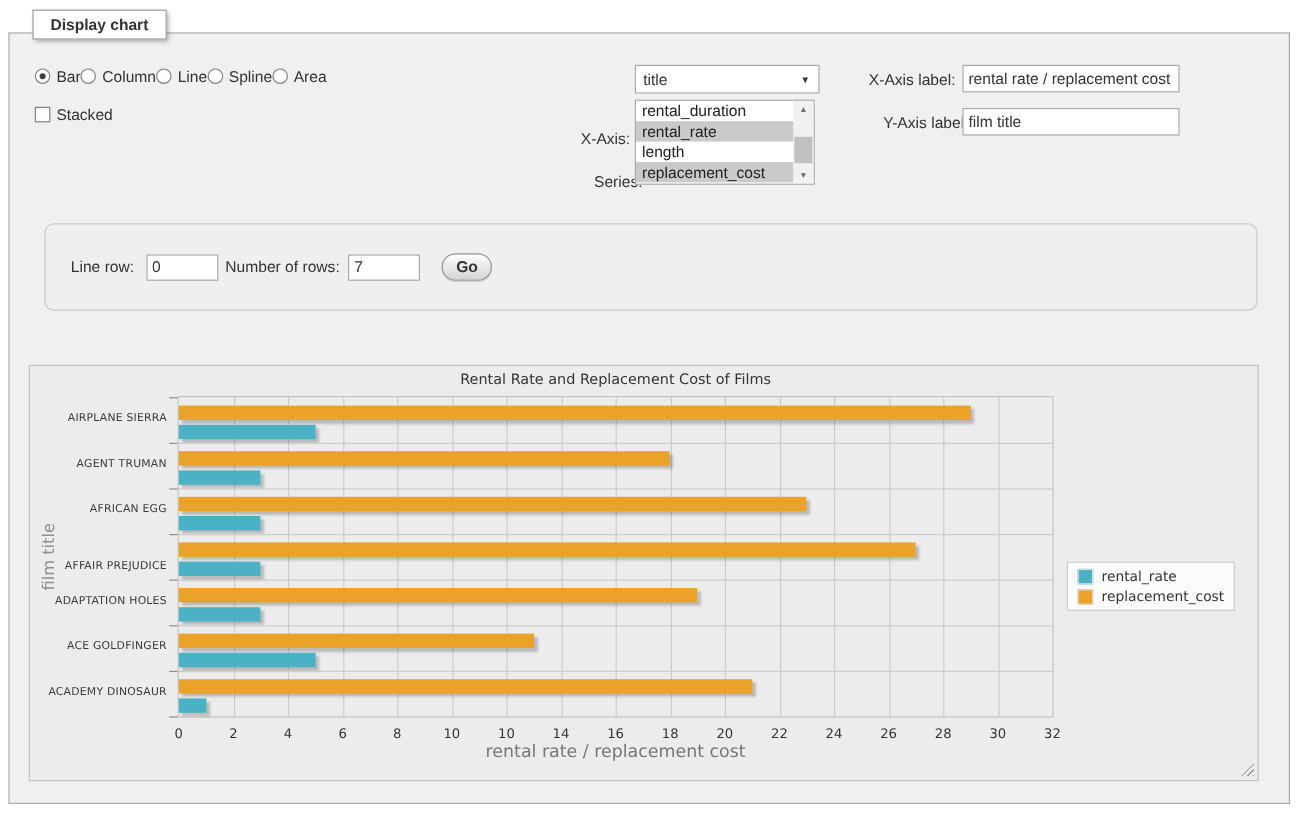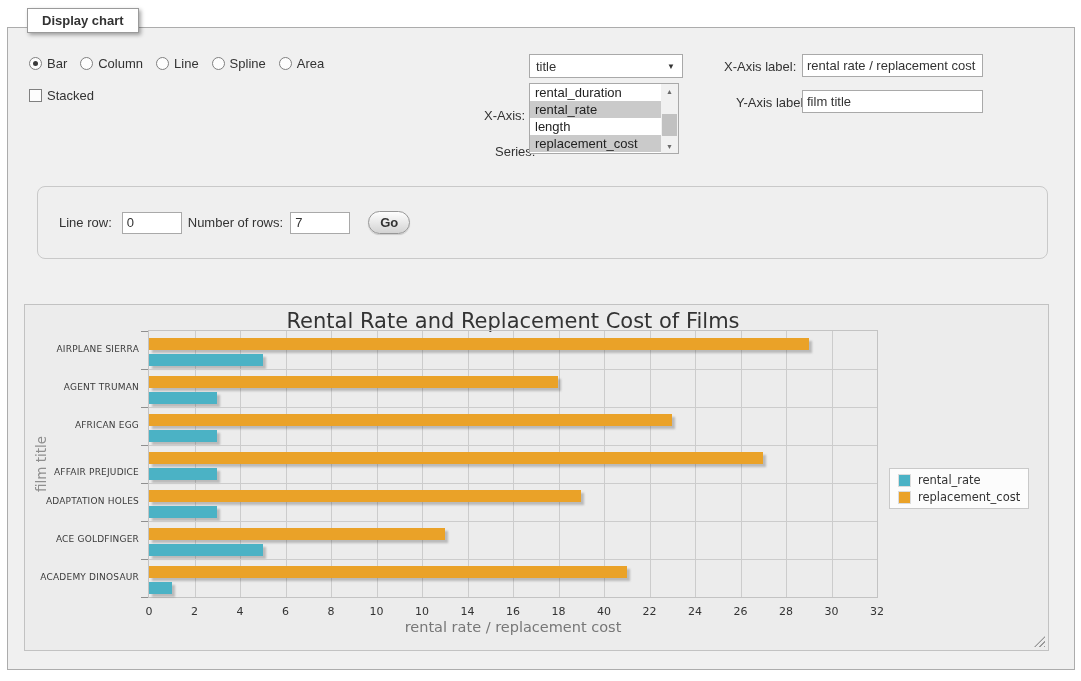--- a/index.html
+++ b/index.html
@@ -6,21 +6,21 @@
   #page{position:relative;width:1081px;height:681px;background:#fff;
         font-family:"Liberation Sans",sans-serif;font-size:13px;color:#333;overflow:hidden;}
   .abs{position:absolute;}
 
   
   #panel{left:7px;top:27px;width:1066px;height:641px;background:#f0f0f0;border:1px solid #acacac;}
   #panel-legend{left:27px;top:8px;background:#fff;border:1px solid #9a9a9a;
     box-shadow:2px 2px 4px rgba(0,0,0,.35);padding:4px 14px;font-weight:bold;font-size:13px;color:#333;}
 
   
-  .ctl-row{display:flex;align-items:center;gap:13px;}
+  .ctl-row{display:flex;align-items:center;}
   .choice{display:inline-flex;align-items:center;gap:5px;cursor:default;}
   .radio{width:13px;height:13px;border:1px solid #808080;border-radius:50%;background:#fdfdfd;
     display:inline-flex;align-items:center;justify-content:center;box-sizing:border-box;}
   .radio.checked::after{content:"";width:5px;height:5px;border-radius:50%;background:#3b3b3b;}
   .checkbox{width:13px;height:13px;border:1px solid #808080;background:#fdfdfd;box-sizing:border-box;}
 
   input[type=text]{font-family:"Liberation Sans",sans-serif;font-size:13px;color:#333;
     border:1px solid #a9a9a9;background:#fff;padding:2px 4px;box-sizing:border-box;}
 
   
@@ -48,21 +48,21 @@
   
   #chart-panel{left:24px;top:304px;width:1025px;height:347px;background:#ececec;border:1px solid #c2c2c2;
     box-sizing:border-box;font-family:"DejaVu Sans",sans-serif;}
   #chart-area{position:absolute;left:0;top:0;width:100%;height:100%;}
   .grid-v,.grid-h{position:absolute;background:#cccccc;}
   .ytickmark{position:absolute;background:#8f8f8f;}
   .bar{position:absolute;box-shadow:3px 3px 2px rgba(70,70,70,.3);}
   .cat-label{position:absolute;text-align:right;font-size:9px;color:#3a3a3a;letter-spacing:.2px;}
   .xtick-label{position:absolute;text-align:center;font-size:11px;color:#333;}
   #plot-border{position:absolute;border:1px solid #c3c3c3;}
-  #chart-title{position:absolute;text-align:center;font-size:21px;color:#333;}
+  #chart-title{position:absolute;text-align:center;font-size:12px;color:#333;}
   #xaxis-title{position:absolute;text-align:center;font-size:14.5px;color:#777;}
   #yaxis-title{position:absolute;text-align:center;font-size:13.5px;color:#8f8f8f;transform:rotate(-90deg);}
   #legend{position:absolute;background:#fcfcfc;border:1px solid #c9c9c9;padding:4px 8px;
     display:flex;flex-direction:column;gap:3px;}
   .legend-row{display:flex;align-items:center;gap:7px;}
   .legend-swatch{width:13px;height:13px;border:1px solid #dcdcdc;box-sizing:border-box;}
   .legend-label{font-size:11.5px;color:#333;white-space:nowrap;}
   #resize-handle{position:absolute;right:3px;bottom:3px;width:11px;height:11px;
     background:repeating-linear-gradient(315deg,#9a9a9a 0 1px,transparent 1px 3.5px);
     clip-path:polygon(100% 0,100% 100%,0 100%);}
@@ -159,21 +159,21 @@
         <div class="xtick-label" style="left: 336.5px; top: 300px; width: 30px;">10</div>
         <div class="grid-v" style="left: 397px; top: 26px; width: 1px; height: 266px;"></div>
         <div class="xtick-label" style="left: 382px; top: 300px; width: 30px;">10</div>
         <div class="grid-v" style="left: 442.5px; top: 26px; width: 1px; height: 266px;"></div>
         <div class="xtick-label" style="left: 427.5px; top: 300px; width: 30px;">14</div>
         <div class="grid-v" style="left: 488px; top: 26px; width: 1px; height: 266px;"></div>
         <div class="xtick-label" style="left: 473px; top: 300px; width: 30px;">16</div>
         <div class="grid-v" style="left: 533.5px; top: 26px; width: 1px; height: 266px;"></div>
         <div class="xtick-label" style="left: 518.5px; top: 300px; width: 30px;">18</div>
         <div class="grid-v" style="left: 579px; top: 26px; width: 1px; height: 266px;"></div>
-        <div class="xtick-label" style="left: 564px; top: 300px; width: 30px;">40</div>
+        <div class="xtick-label" style="left: 564px; top: 300px; width: 30px;">20</div>
         <div class="grid-v" style="left: 624.5px; top: 26px; width: 1px; height: 266px;"></div>
         <div class="xtick-label" style="left: 609.5px; top: 300px; width: 30px;">22</div>
         <div class="grid-v" style="left: 670px; top: 26px; width: 1px; height: 266px;"></div>
         <div class="xtick-label" style="left: 655px; top: 300px; width: 30px;">24</div>
         <div class="grid-v" style="left: 715.5px; top: 26px; width: 1px; height: 266px;"></div>
         <div class="xtick-label" style="left: 700.5px; top: 300px; width: 30px;">26</div>
         <div class="grid-v" style="left: 761px; top: 26px; width: 1px; height: 266px;"></div>
         <div class="xtick-label" style="left: 746px; top: 300px; width: 30px;">28</div>
         <div class="grid-v" style="left: 806.5px; top: 26px; width: 1px; height: 266px;"></div>
         <div class="xtick-label" style="left: 791.5px; top: 300px; width: 30px;">30</div>

